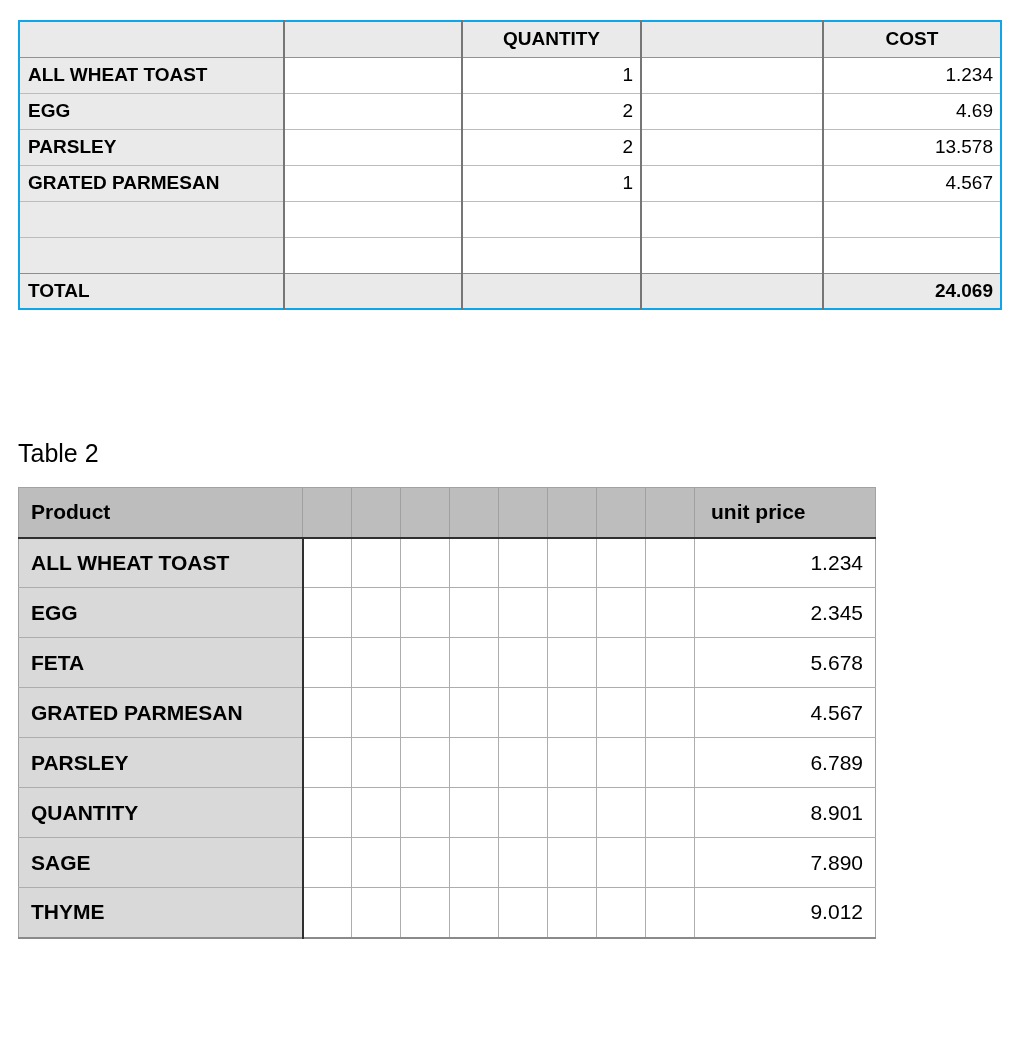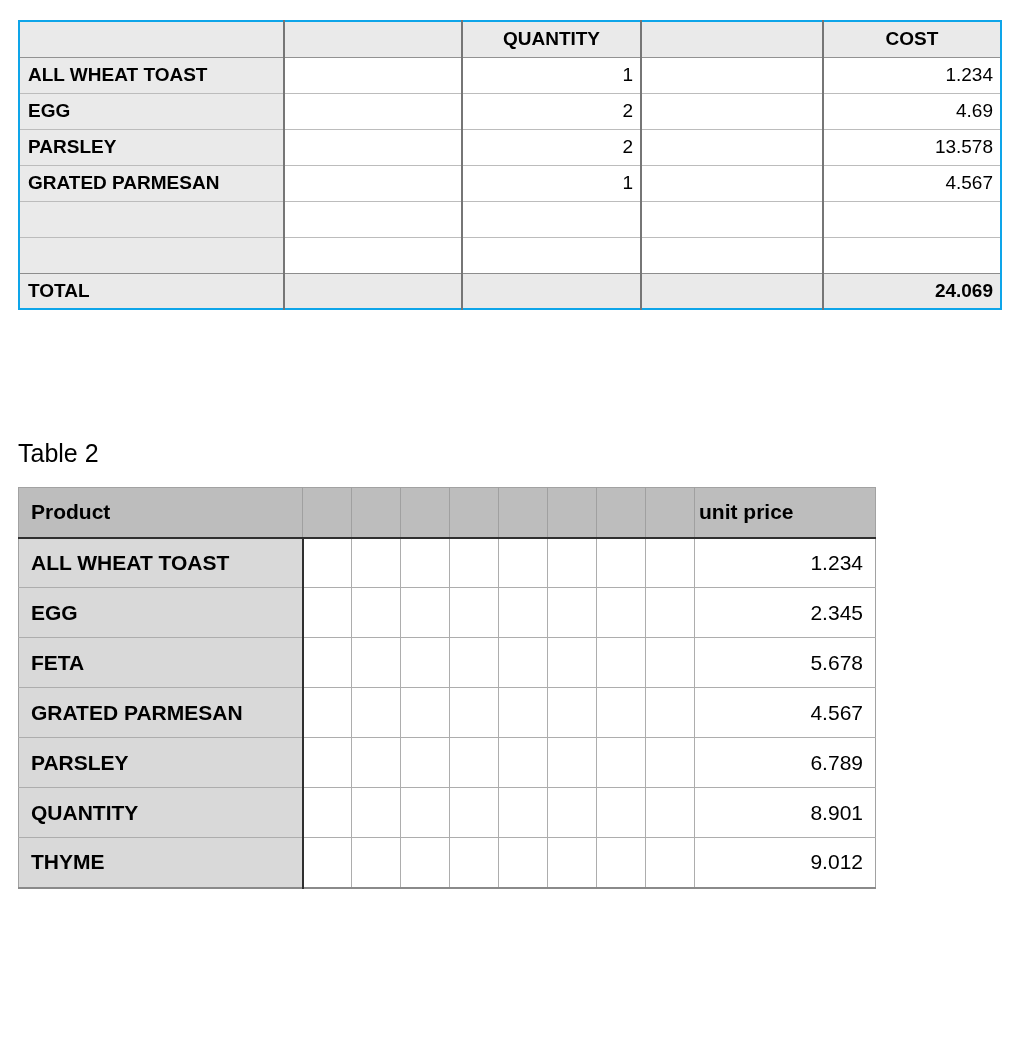--- a/index.html
+++ b/index.html
@@ -86,21 +86,21 @@
   }
   .t2 thead th {
     height: 50px;
     background: #bdbdbd;
     border-left: 1px solid #a0a0a0;
     border-bottom: 2px solid #2f2f2f;
     font-weight: bold;
     text-align: left;
   }
   .t2 thead th:first-child { border-left: none; padding-left: 12px; }
-  .t2 thead th.uph { padding-left: 4px; }
+  .t2 thead th.uph { padding-left: 16px; }
   .t2 tbody td {
     height: 50px;
     border-left: 1px solid #adadad;
     border-top: 1px solid #adadad;
     background: #ffffff;
   }
   .t2 tbody td.prod {
     background: #d9d9d9;
     border-left: none;
     border-right: 2px solid #2f2f2f;
@@ -282,20 +282,32 @@
           <td></td>
           <td></td>
           <td></td>
           <td></td>
           <td></td>
           <td></td>
           <td></td>
         <td class="price">8.901</td>
       </tr>
       <tr>
+        <td class="prod">SAGE</td>
+        <td></td>
+          <td></td>
+          <td></td>
+          <td></td>
+          <td></td>
+          <td></td>
+          <td></td>
+          <td></td>
+        <td class="price">7.890</td>
+      </tr>
+      <tr>
         <td class="prod">THYME</td>
         <td></td>
           <td></td>
           <td></td>
           <td></td>
           <td></td>
           <td></td>
           <td></td>
           <td></td>
         <td class="price">9.012</td>

